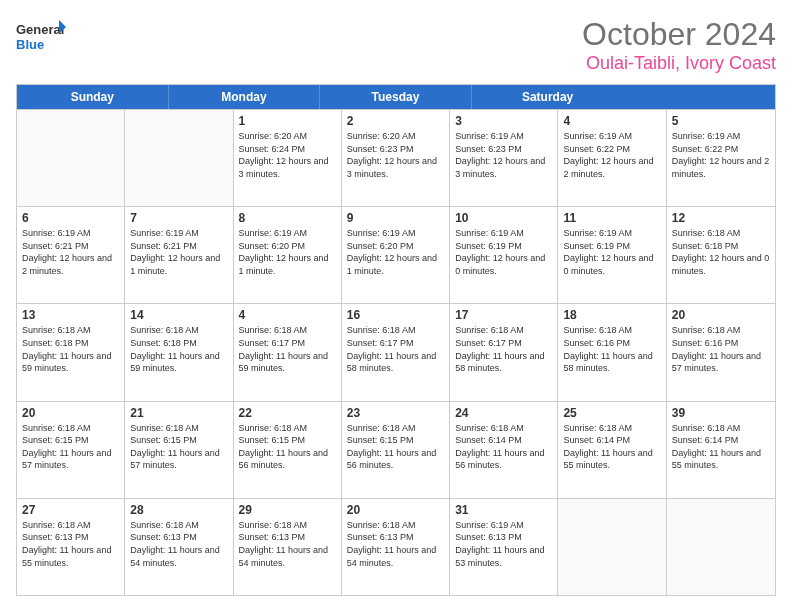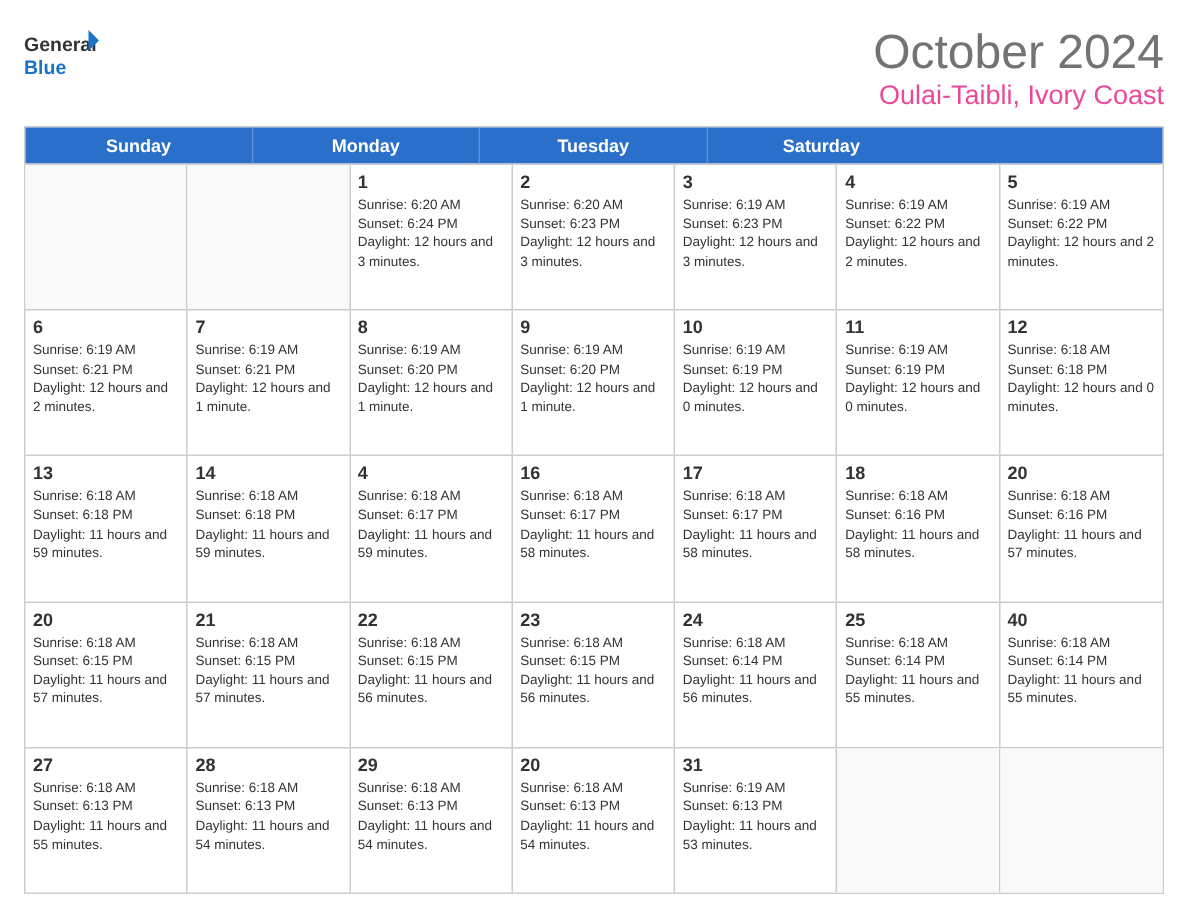--- a/index.html
+++ b/index.html
@@ -227,21 +227,21 @@
       </div>
           <div class="cal-cell">
         <div class="day-num">24</div>
         <div class="day-info">Sunrise: 6:18 AM<br>Sunset: 6:14 PM<br>Daylight: 11 hours and 56 minutes.</div>
       </div>
           <div class="cal-cell">
         <div class="day-num">25</div>
         <div class="day-info">Sunrise: 6:18 AM<br>Sunset: 6:14 PM<br>Daylight: 11 hours and 55 minutes.</div>
       </div>
           <div class="cal-cell">
-        <div class="day-num">40</div>
+        <div class="day-num">39</div>
         <div class="day-info">Sunrise: 6:18 AM<br>Sunset: 6:14 PM<br>Daylight: 11 hours and 55 minutes.</div>
       </div>
         </div>
         <div class="cal-row">
           <div class="cal-cell">
         <div class="day-num">27</div>
         <div class="day-info">Sunrise: 6:18 AM<br>Sunset: 6:13 PM<br>Daylight: 11 hours and 55 minutes.</div>
       </div>
           <div class="cal-cell">
         <div class="day-num">28</div>

